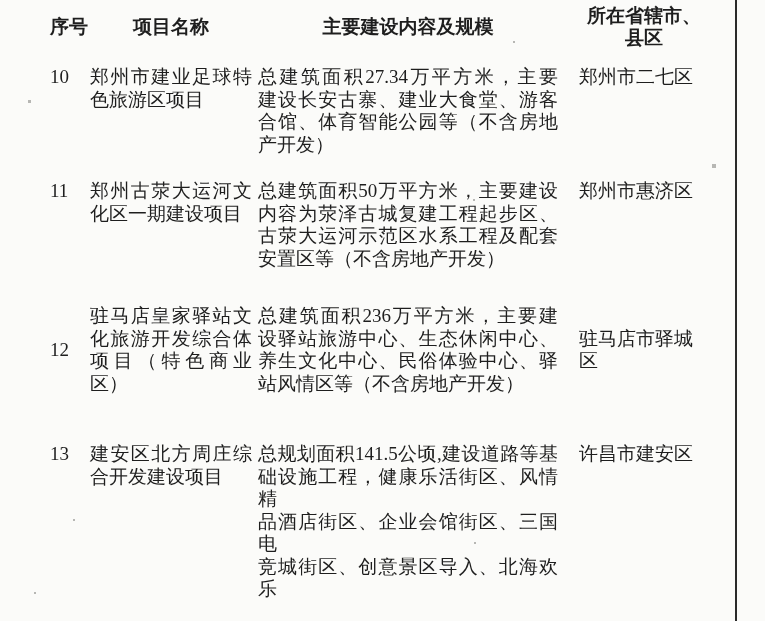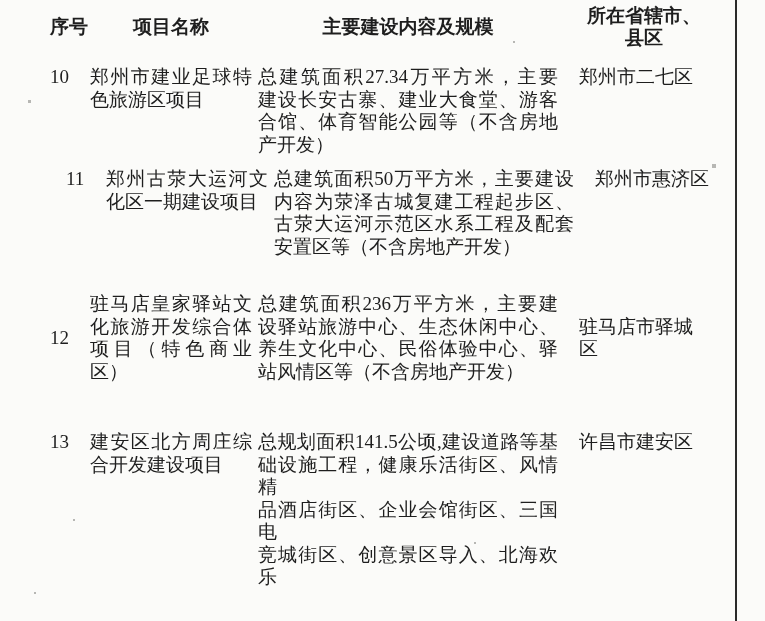--- a/index.html
+++ b/index.html
@@ -35,21 +35,21 @@
   .c-loc     { width: 130px; margin-left: 21px; }
 
   .hrow .c-name, .hrow .c-content, .hrow .c-loc { text-align: center; }
   .hrow .c-loc { white-space: pre-line; }
 
   
   .lines div { text-align: justify; text-align-last: justify; }
   .lines div:last-child { text-align-last: left; }
 
   .r0 { margin-top: 17px; }
-  .r1 { margin-top: 12px; padding-left: 16px; }
+  .r1 { margin-top: 24px; }
   .r2 { margin-top: 35px; align-items: center; }
   .r3 { margin-top: 48px; }
 
   .scan-edge {
     position: absolute;
     top: 0; right: 3px;
     width: 2px; height: 621px;
     background: #2a2a2a;
   }
   .speck {

